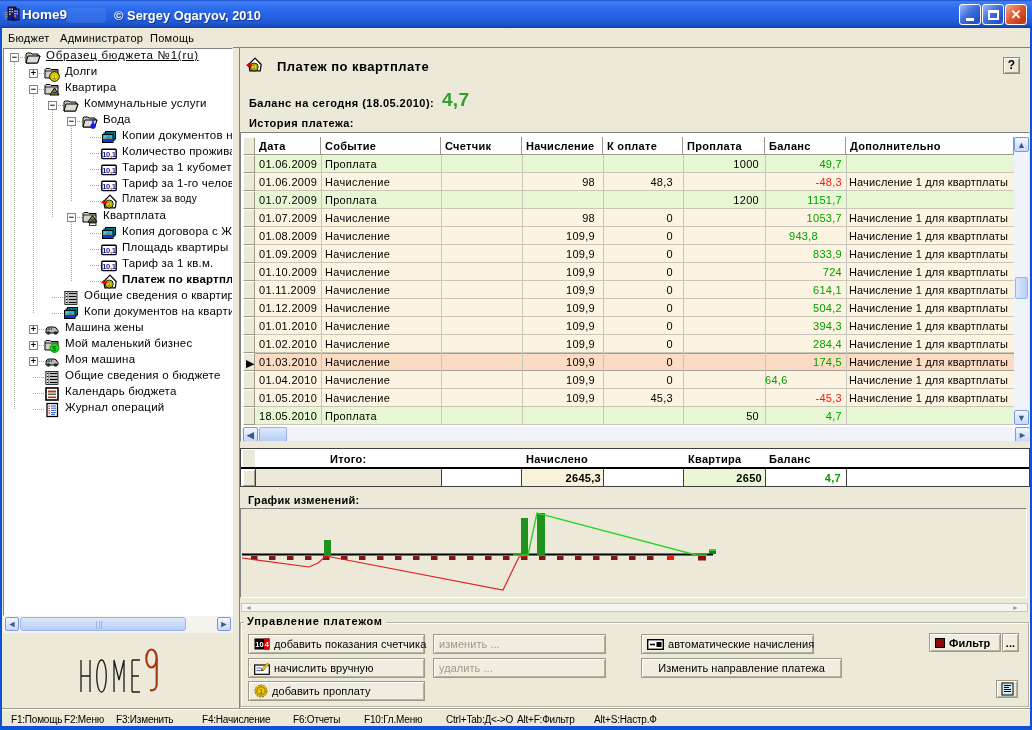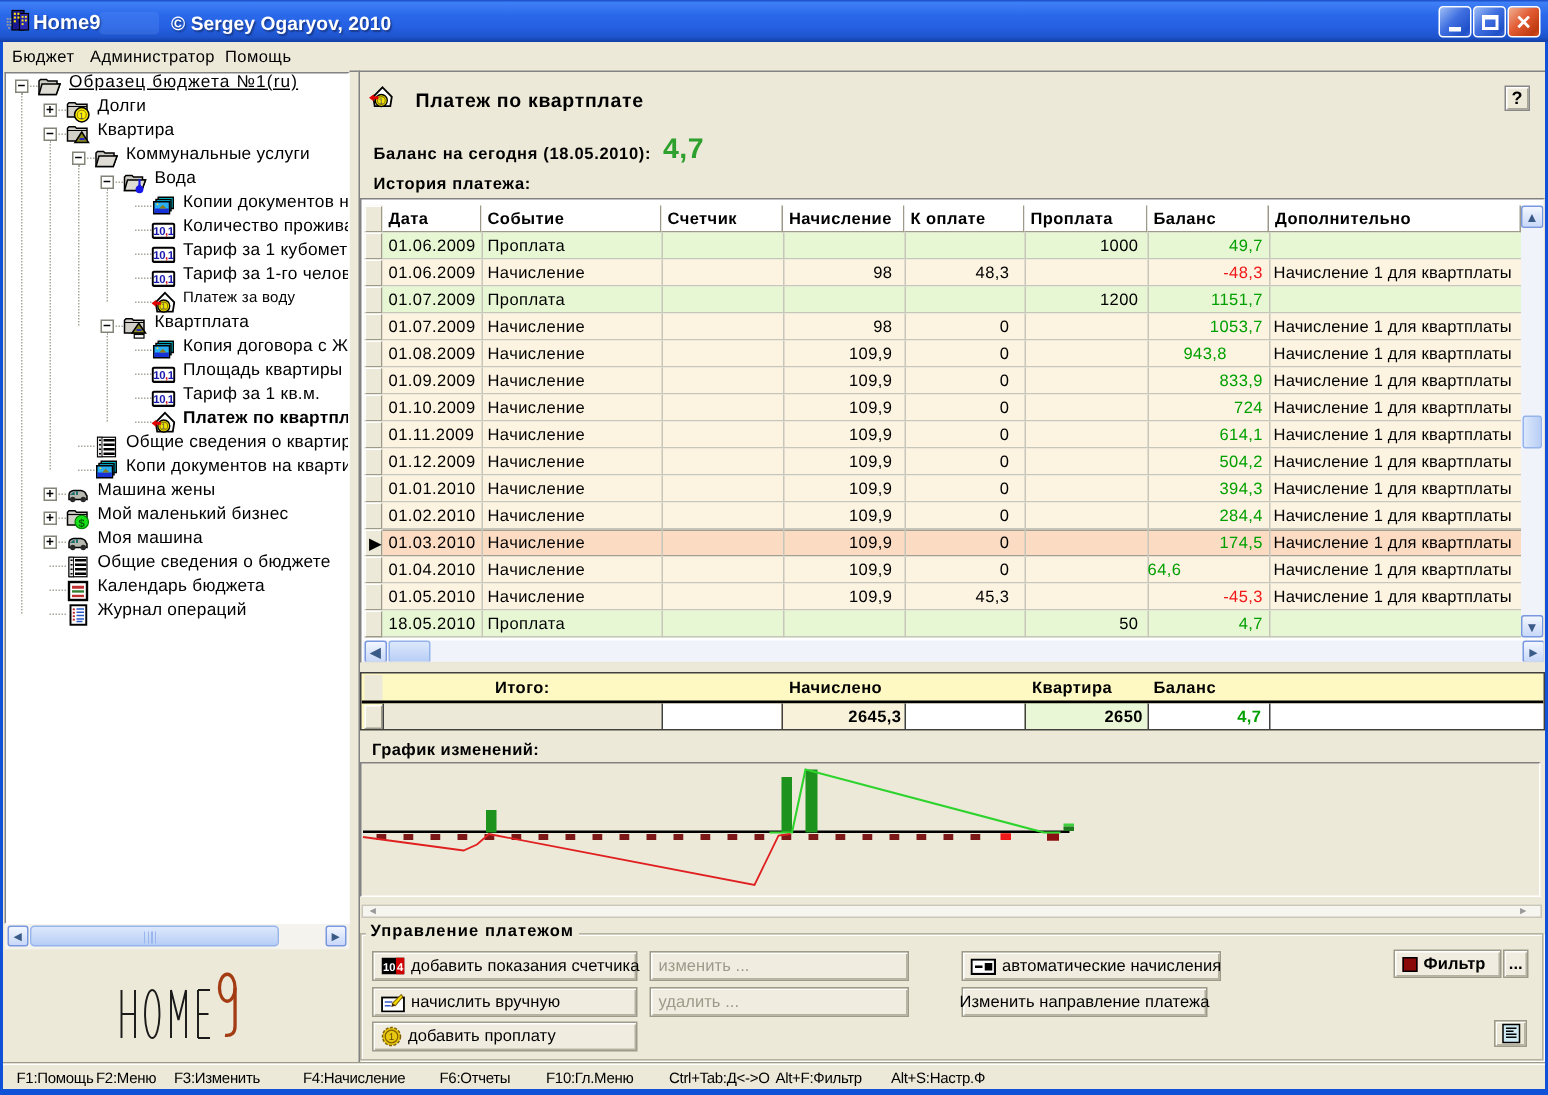--- a/index.html
+++ b/index.html
@@ -545,21 +545,21 @@
       <div style="left:0px;top:0px;width:15px;height:15px;background:linear-gradient(180deg,#f2f6fe,#c8d8f8);border:1px solid #7a98df;border-radius:2px;display:flex;align-items:center;justify-content:center;color:#3a5a88;font-size:9px;font-weight:bold;">▲</div> 
       <div style="left:0px;top:273px;width:15px;height:15px;background:linear-gradient(180deg,#f2f6fe,#c8d8f8);border:1px solid #7a98df;border-radius:2px;display:flex;align-items:center;justify-content:center;color:#3a5a88;font-size:9px;font-weight:bold;">▼</div> 
       <div style="left:1px;top:140px;width:13px;height:22px;background:linear-gradient(90deg,#dce8fc,#b8cef6);border:1px solid #96b4ec;border-radius:2px;"></div>
     </div> 
     <div style="left:1px;top:294px;width:788px;height:15px;background:#f0f3fa;">
       <div style="left:1px;top:0px;width:15px;height:15px;background:linear-gradient(180deg,#f2f6fe,#c8d8f8);border:1px solid #7a98df;border-radius:2px;display:flex;align-items:center;justify-content:center;color:#3a5a88;font-size:9px;font-weight:bold;">◀</div> 
       <div style="left:773px;top:0px;width:15px;height:15px;background:linear-gradient(180deg,#f2f6fe,#c8d8f8);border:1px solid #7a98df;border-radius:2px;display:flex;align-items:center;justify-content:center;color:#3a5a88;font-size:9px;font-weight:bold;">►</div> 
       <div style="left:17px;top:0px;width:28px;height:15px;background:linear-gradient(180deg,#dce8fc,#b8cef6);border:1px solid #96b4ec;border-radius:2px;"></div>
     </div>
   </div>
-<div style="left:240px;top:448px;width:790px;height:39px;background:#fef9c3;border:1px solid #404040;overflow:hidden;">
+<div style="left:240px;top:448px;width:790px;height:39px;background:#ffffff;border:1px solid #404040;overflow:hidden;">
     <div style="left:2px;top:1px;width:12px;height:17px;background:#ece9d8;"></div> 
     <div style="left:89px;top:4px;font-weight:bold;">Итого:</div> 
     <div style="left:285px;top:4px;font-weight:bold;">Начислено</div> 
     <div style="left:447px;top:4px;font-weight:bold;">Квартира</div> 
     <div style="left:528px;top:4px;font-weight:bold;">Баланс</div> 
     <div style="left:0px;top:18px;width:788px;height:2px;background:#000;"></div> 
     <div style="left:2px;top:21px;width:12px;height:16px;background:#ece9d8;border:1px solid;border-color:#fff #9d9a89 #9d9a89 #fff;"></div> 
     <div style="left:14px;top:20px;width:186px;height:18px;background:#ece9d8;"></div> 
     <div style="left:200px;top:20px;width:80px;height:18px;background:#fff;"></div> 
     <div style="left:280px;top:20px;width:82px;height:18px;background:#f9f2da;"></div> 
@@ -662,21 +662,21 @@
         <path d="M2.5 6 h5 M2.5 8.5 h4" stroke="#3858c8" stroke-width="0.9"></path>
         <path d="M13.5 1 L7.5 7 L9.5 8.5 L14.5 2.5 Z" fill="#f0d800" stroke="#806000" stroke-width="0.7"></path>
         <path d="M7.5 7 L6.8 9.3 L9.5 8.5 Z" fill="#402000"></path>
       </svg>
     </span>
     <span style="position:static;">начислить вручную</span>
   </div>
 <div class="btn dis" style="left:433px;top:658px;width:173px;height:20px">
     <span style="position:static;">удалить ...</span>
   </div>
-<div class="btn" style="left:641px;top:658px;width:164px;height:20px;justify-content:center;padding-left:0">
+<div class="btn" style="left:641px;top:658px;width:201px;height:20px;justify-content:center;padding-left:0">
     <span style="position:static">Изменить направление платежа</span>
   </div>
 <div class="btn" style="left:248px;top:681px;width:177px;height:20px">
     <span style="position:static;margin-right:4px;display:inline-flex">
       <svg width="14" height="14" viewBox="0 0 14 14">
         <circle cx="7" cy="7" r="6" fill="#e8c810" stroke="#806000" stroke-width="1" stroke-dasharray="2 1"></circle>
         <circle cx="7" cy="7" r="4.2" fill="none" stroke="#806000" stroke-width="0.8"></circle>
         <text x="7" y="9.6" font-size="6.5" text-anchor="middle" fill="#604800">1</text>
       </svg>
     </span>

